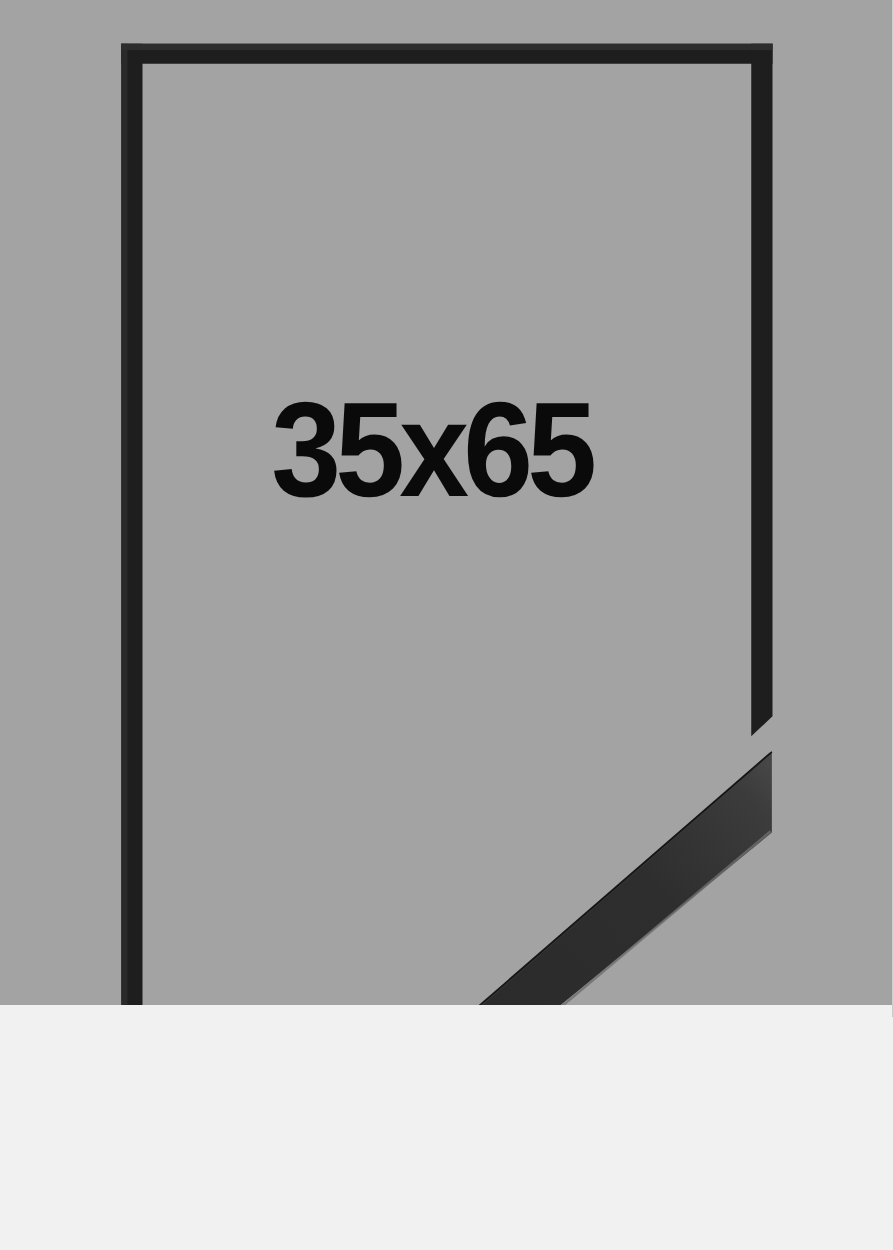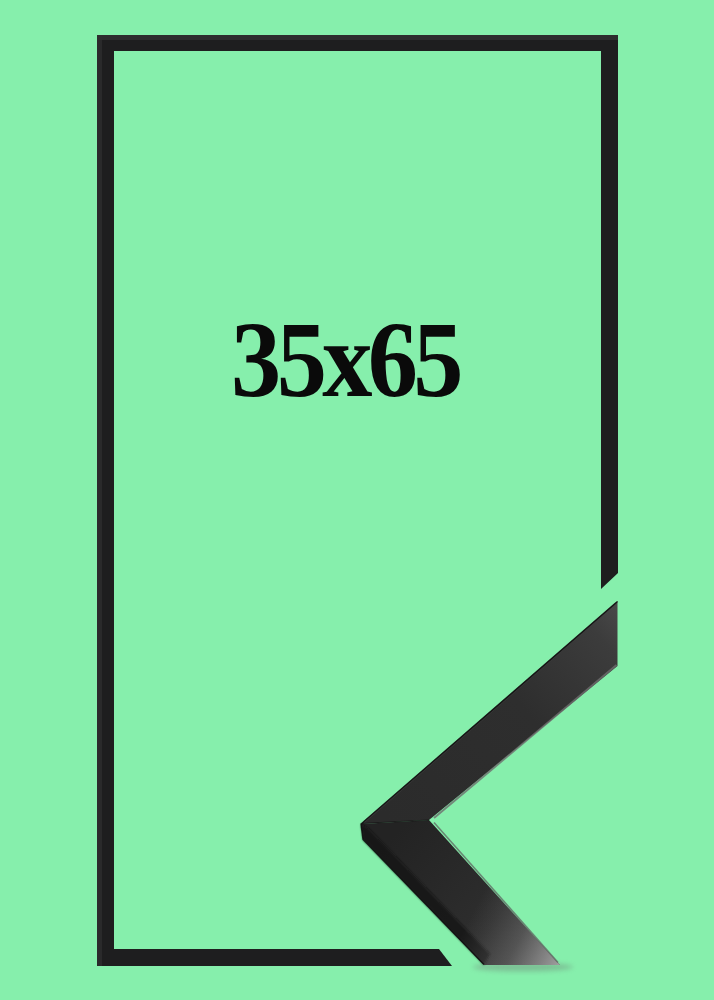--- a/index.html
+++ b/index.html
@@ -3,24 +3,24 @@
 <meta charset="utf-8">
 <style>
   html, body {
     margin: 0;
     padding: 0;
     background: #f1f1f2;
   }
   .stage {
     position: relative;
     width: 714px;
-    height: 1000px;
-    background: #86efac;
+    height: 804px;
+    background: #a3a3a3;
     overflow: hidden;
-    font-family: Liberation Serif, serif;
+    font-family: Liberation Sans, sans-serif;
   }
   .frame-svg {
     position: absolute;
     left: 0;
     top: 0;
     display: block;
   }
   .size-label {
     position: absolute;
     left: -12px;

